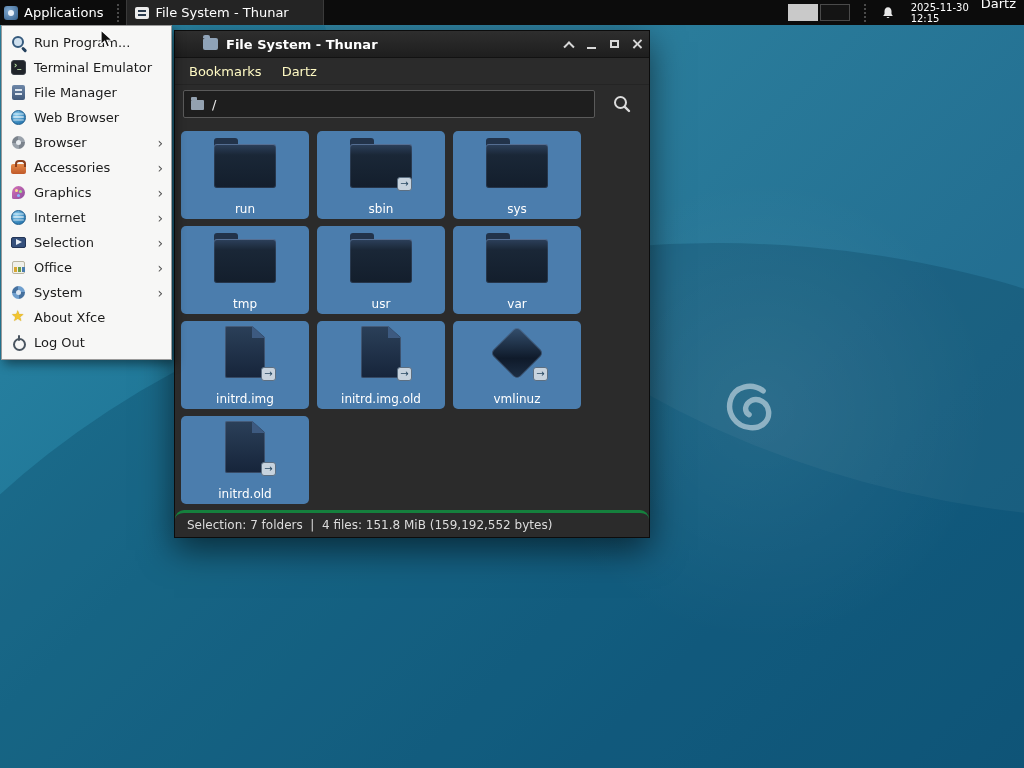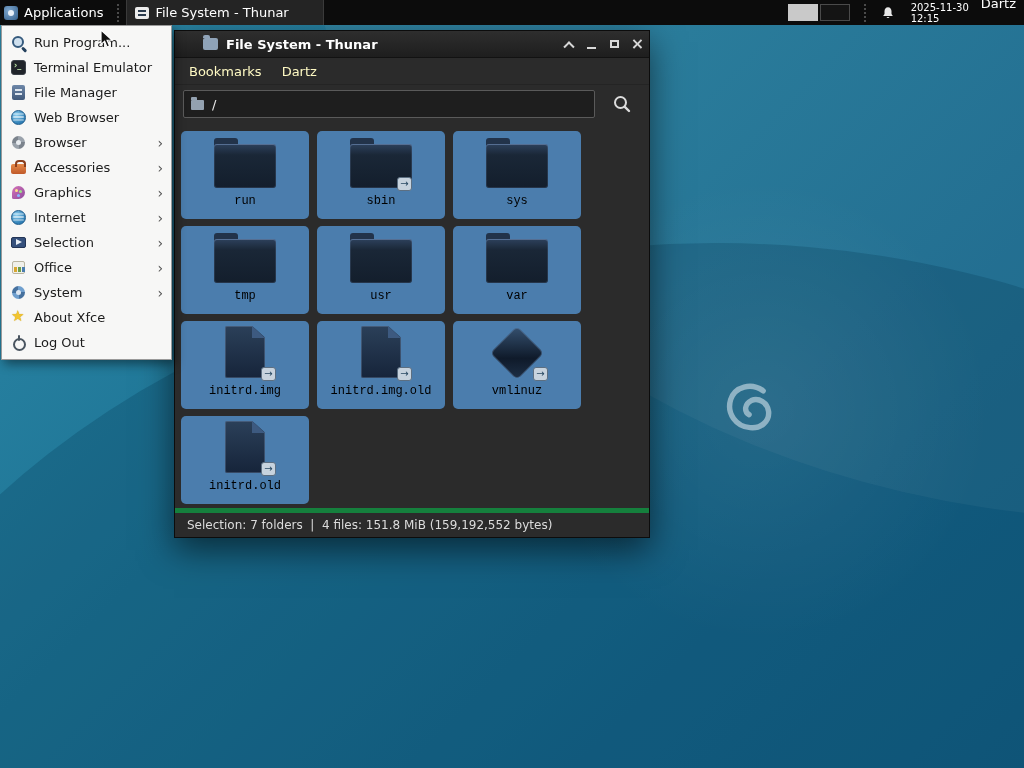--- a/index.html
+++ b/index.html
@@ -83,31 +83,31 @@
   .loc-wrap { position:relative; flex:1; height:28px; }
   .loc-input { width:100%; height:28px; background:#1e1e1e; border:1px solid #5a5a5a; border-radius:2px; color:#ececec; font-size:13px; font-family:"DejaVu Sans",sans-serif; padding:0 8px 0 28px; outline:none; }
   .loc-folder { position:absolute; left:8px; top:10px; width:13px; height:10px; background:#93a1b0; border-radius:1px; }
   .loc-folder::before { content:""; position:absolute; left:0; top:-3px; width:6px; height:3px; background:#93a1b0; border-radius:1px 1px 0 0; }
   .search-btn { width:38px; height:30px; display:flex; align-items:center; justify-content:center; background:transparent; border:none; }
 
   .file-view { flex:1; padding:8px 6px; overflow:hidden; }
   .file-grid { display:grid; grid-template-columns:repeat(3,128px); gap:7px 8px; }
   .file-item { height:88px; border-radius:5px; display:flex; flex-direction:column; align-items:center; padding-top:5px; }
   .file-item.selected { background:#4b7dad; }
-  .file-label { font-size:12px; color:#000000; margin-top:4px; white-space:nowrap;font-family:Liberation Mono, monospace; }
+  .file-label { font-size:12px; color:#ffffff; margin-top:12px; white-space:nowrap; }
 
   .file-icon { width:66px; height:54px; position:relative; flex:0 0 54px; }
   .file-icon.folder::before { content:""; position:absolute; left:2px; top:2px; width:24px; height:8px; background:#22334a; border-radius:3px 3px 0 0; }
   .file-icon.folder::after { content:""; position:absolute; left:2px; top:8px; width:62px; height:44px; background:linear-gradient(180deg,#2d415c 0%, #1a2737 25%, #131e2c 100%); border-radius:3px; box-shadow:inset 0 1px 0 rgba(130,160,205,.4), inset 0 0 0 1px rgba(90,120,160,.25); }
   .file-icon.file::after { content:""; position:absolute; left:13px; top:0; width:40px; height:52px; background:linear-gradient(180deg,#2b4059,#16243a); border-radius:2px; clip-path:polygon(0 0, 68% 0, 100% 22%, 100% 100%, 0 100%); box-shadow:inset 0 0 0 1px rgba(130,160,200,.3); }
   .file-icon.file::before { content:""; position:absolute; left:40px; top:0; width:13px; height:12px; background:#3d5a80; clip-path:polygon(0 0, 100% 100%, 0 100%); z-index:1; }
   .file-icon.binary::after { content:""; position:absolute; left:14px; top:8px; width:38px; height:38px; background:linear-gradient(135deg,#365271 0%, #0f1a2a 60%, #1e3047 100%); transform:rotate(45deg); border-radius:5px; box-shadow:inset 0 0 0 1px rgba(130,160,200,.3); }
   .emblem { position:absolute; right:2px; bottom:-1px; width:15px; height:14px; background:#c7d3de; border:1px solid #5c6f82; border-radius:3px; font-size:10px; line-height:12px; color:#274862; text-align:center; z-index:3; }
 
-  .statusbar { height:26px; flex:0 0 26px; border-top:5px solid #15803d; display:flex; align-items:center; padding:12px 12px; color:#dcdcdc; font-size:12px; white-space:pre; }
+  .statusbar { height:26px; flex:0 0 26px; border-top:3px solid #15803d; display:flex; align-items:center; padding:12px 12px; color:#dcdcdc; font-size:12px; white-space:pre;border-radius:9px; }
 
   .cursor { position:absolute; left:100px; top:29px; z-index:100; pointer-events:none; }
 </style>
 </head>
 <body>
 
 <div class="desktop">
   <div class="bg-wave2"></div>
   <div class="bg-wave1"></div>
   <div class="bg-glow"></div>

